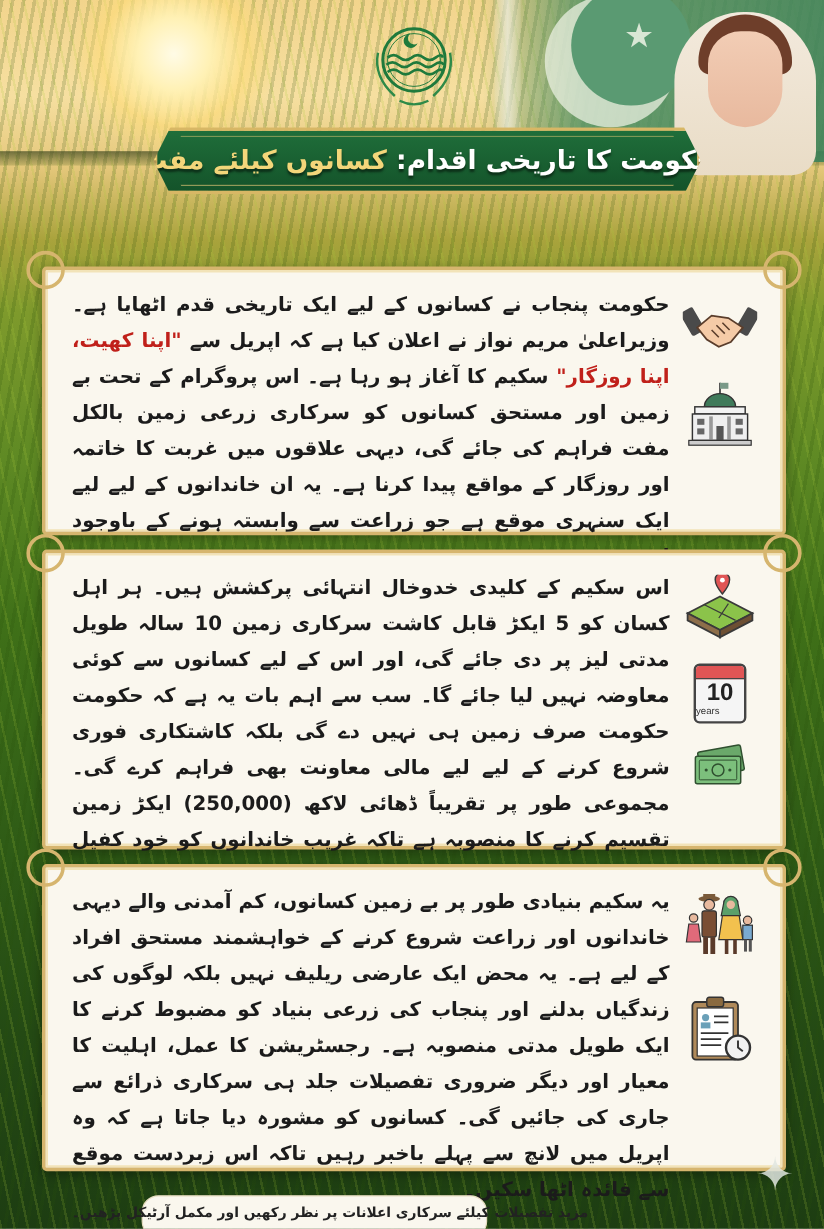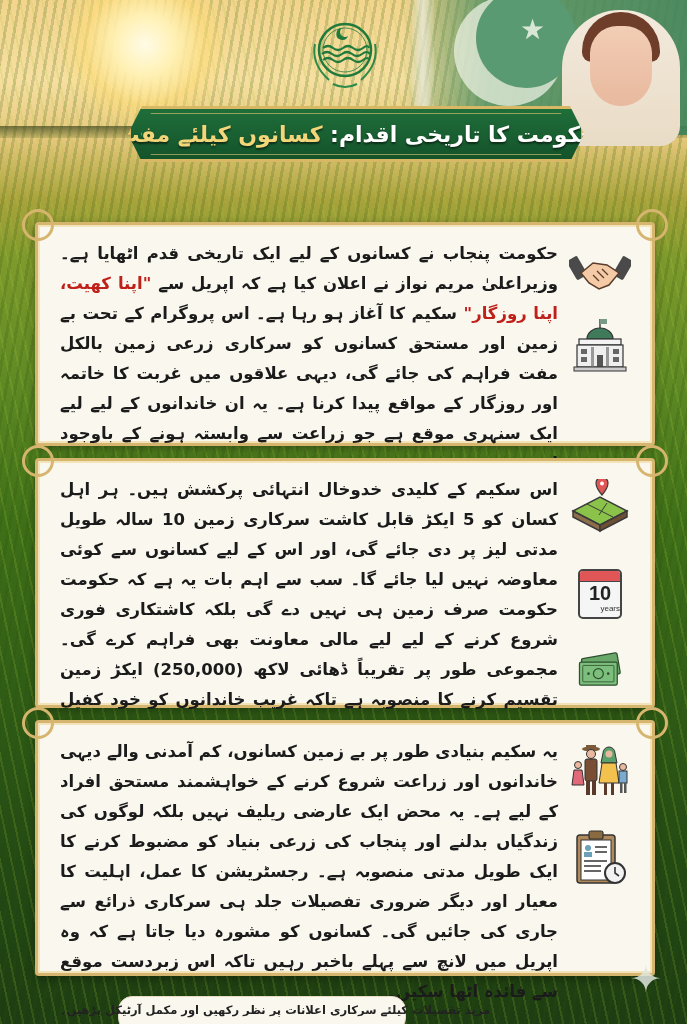--- a/index.html
+++ b/index.html
@@ -181,33 +181,33 @@
       </svg>
     </div>
     <div class="text-col">
       <span>حکومت پنجاب نے کسانوں کے لیے ایک تاریخی قدم اٹھایا ہے۔ وزیراعلیٰ مریم نواز نے اعلان کیا ہے کہ اپریل سے </span><span class="red">"اپنا کھیت، اپنا روزگار"</span><span> سکیم کا آغاز ہو رہا ہے۔ اس پروگرام کے تحت بے زمین اور مستحق کسانوں کو سرکاری زرعی زمین بالکل مفت فراہم کی جائے گی، دیہی علاقوں میں غربت کا خاتمہ اور روزگار کے مواقع پیدا کرنا ہے۔ یہ ان خاندانوں کے لیے لیے ایک سنہری موقع ہے جو زراعت سے وابستہ ہونے کے باوجود اپنی زمین سے محروم ہیں۔</span>
     </div>
   </div>
 </div>
 
 <div class="card" style="top:458px; height:250px;">
   <div class="card-body">
-    <div class="icons-col" style="gap:30px;">
+    <div class="icons-col" style="gap:14px;">
       <svg class="icon" viewBox="0 0 62 56">
         <path d="M4 32 L31 18 L58 32 L31 46 Z" fill="#8bc34a" stroke="#3a3a3a" stroke-width="1.5"></path>
         <path d="M4 32 L4 38 L31 52 L31 46 Z" fill="#8d6e4a" stroke="#3a3a3a" stroke-width="1.5"></path>
         <path d="M58 32 L58 38 L31 52 L31 46 Z" fill="#6d4f33" stroke="#3a3a3a" stroke-width="1.5"></path>
         <path d="M18 25 L44 38 M38 24 L30 36" stroke="#3a3a3a" stroke-width="1"></path>
         <path d="M27 4 a6 6 0 0 1 12 0 c0 5 -6 12 -6 12 c0 0 -6 -7 -6 -12z" fill="#e05555" stroke="#3a3a3a" stroke-width="1.2"></path>
         <circle cx="33" cy="4.5" r="2" fill="#fff"></circle>
       </svg>
       <div style="width:44px;height:50px;border:2px solid #444;border-radius:5px;background:#f5f5f5;position:relative;overflow:hidden;margin-top:4px;">
         <div style="height:11px;background:#e05555;border-bottom:1.5px solid #444;"></div>
         <div style="text-align:center;font-family:'Liberation Sans',sans-serif;font-weight:bold;font-size:20px;color:#222;line-height:22px;">10</div>
-        <div style="text-align:right;font-family:'Liberation Sans',sans-serif;font-size:8px;color:#333;line-height:10px;">years</div>
+        <div style="text-align:left;font-family:'Liberation Sans',sans-serif;font-size:8px;color:#333;line-height:10px;">years</div>
       </div>
       <svg class="icon" viewBox="0 0 62 56" style="height:46px;">
         <rect x="10" y="8" width="44" height="26" rx="2" fill="#6aa86a" stroke="#2f4f2f" stroke-width="1.5" transform="rotate(-10 32 21)"></rect>
         <rect x="6" y="16" width="46" height="28" rx="2" fill="#7cbf7c" stroke="#2f4f2f" stroke-width="1.5"></rect>
         <rect x="10" y="20" width="38" height="20" rx="1" fill="none" stroke="#2f4f2f" stroke-width="1"></rect>
         <circle cx="29" cy="30" r="6" fill="none" stroke="#2f4f2f" stroke-width="1.5"></circle>
         <circle cx="17" cy="30" r="1.6" fill="#2f4f2f"></circle>
           <circle cx="41" cy="30" r="1.6" fill="#2f4f2f"></circle>
       </svg>
     </div>

